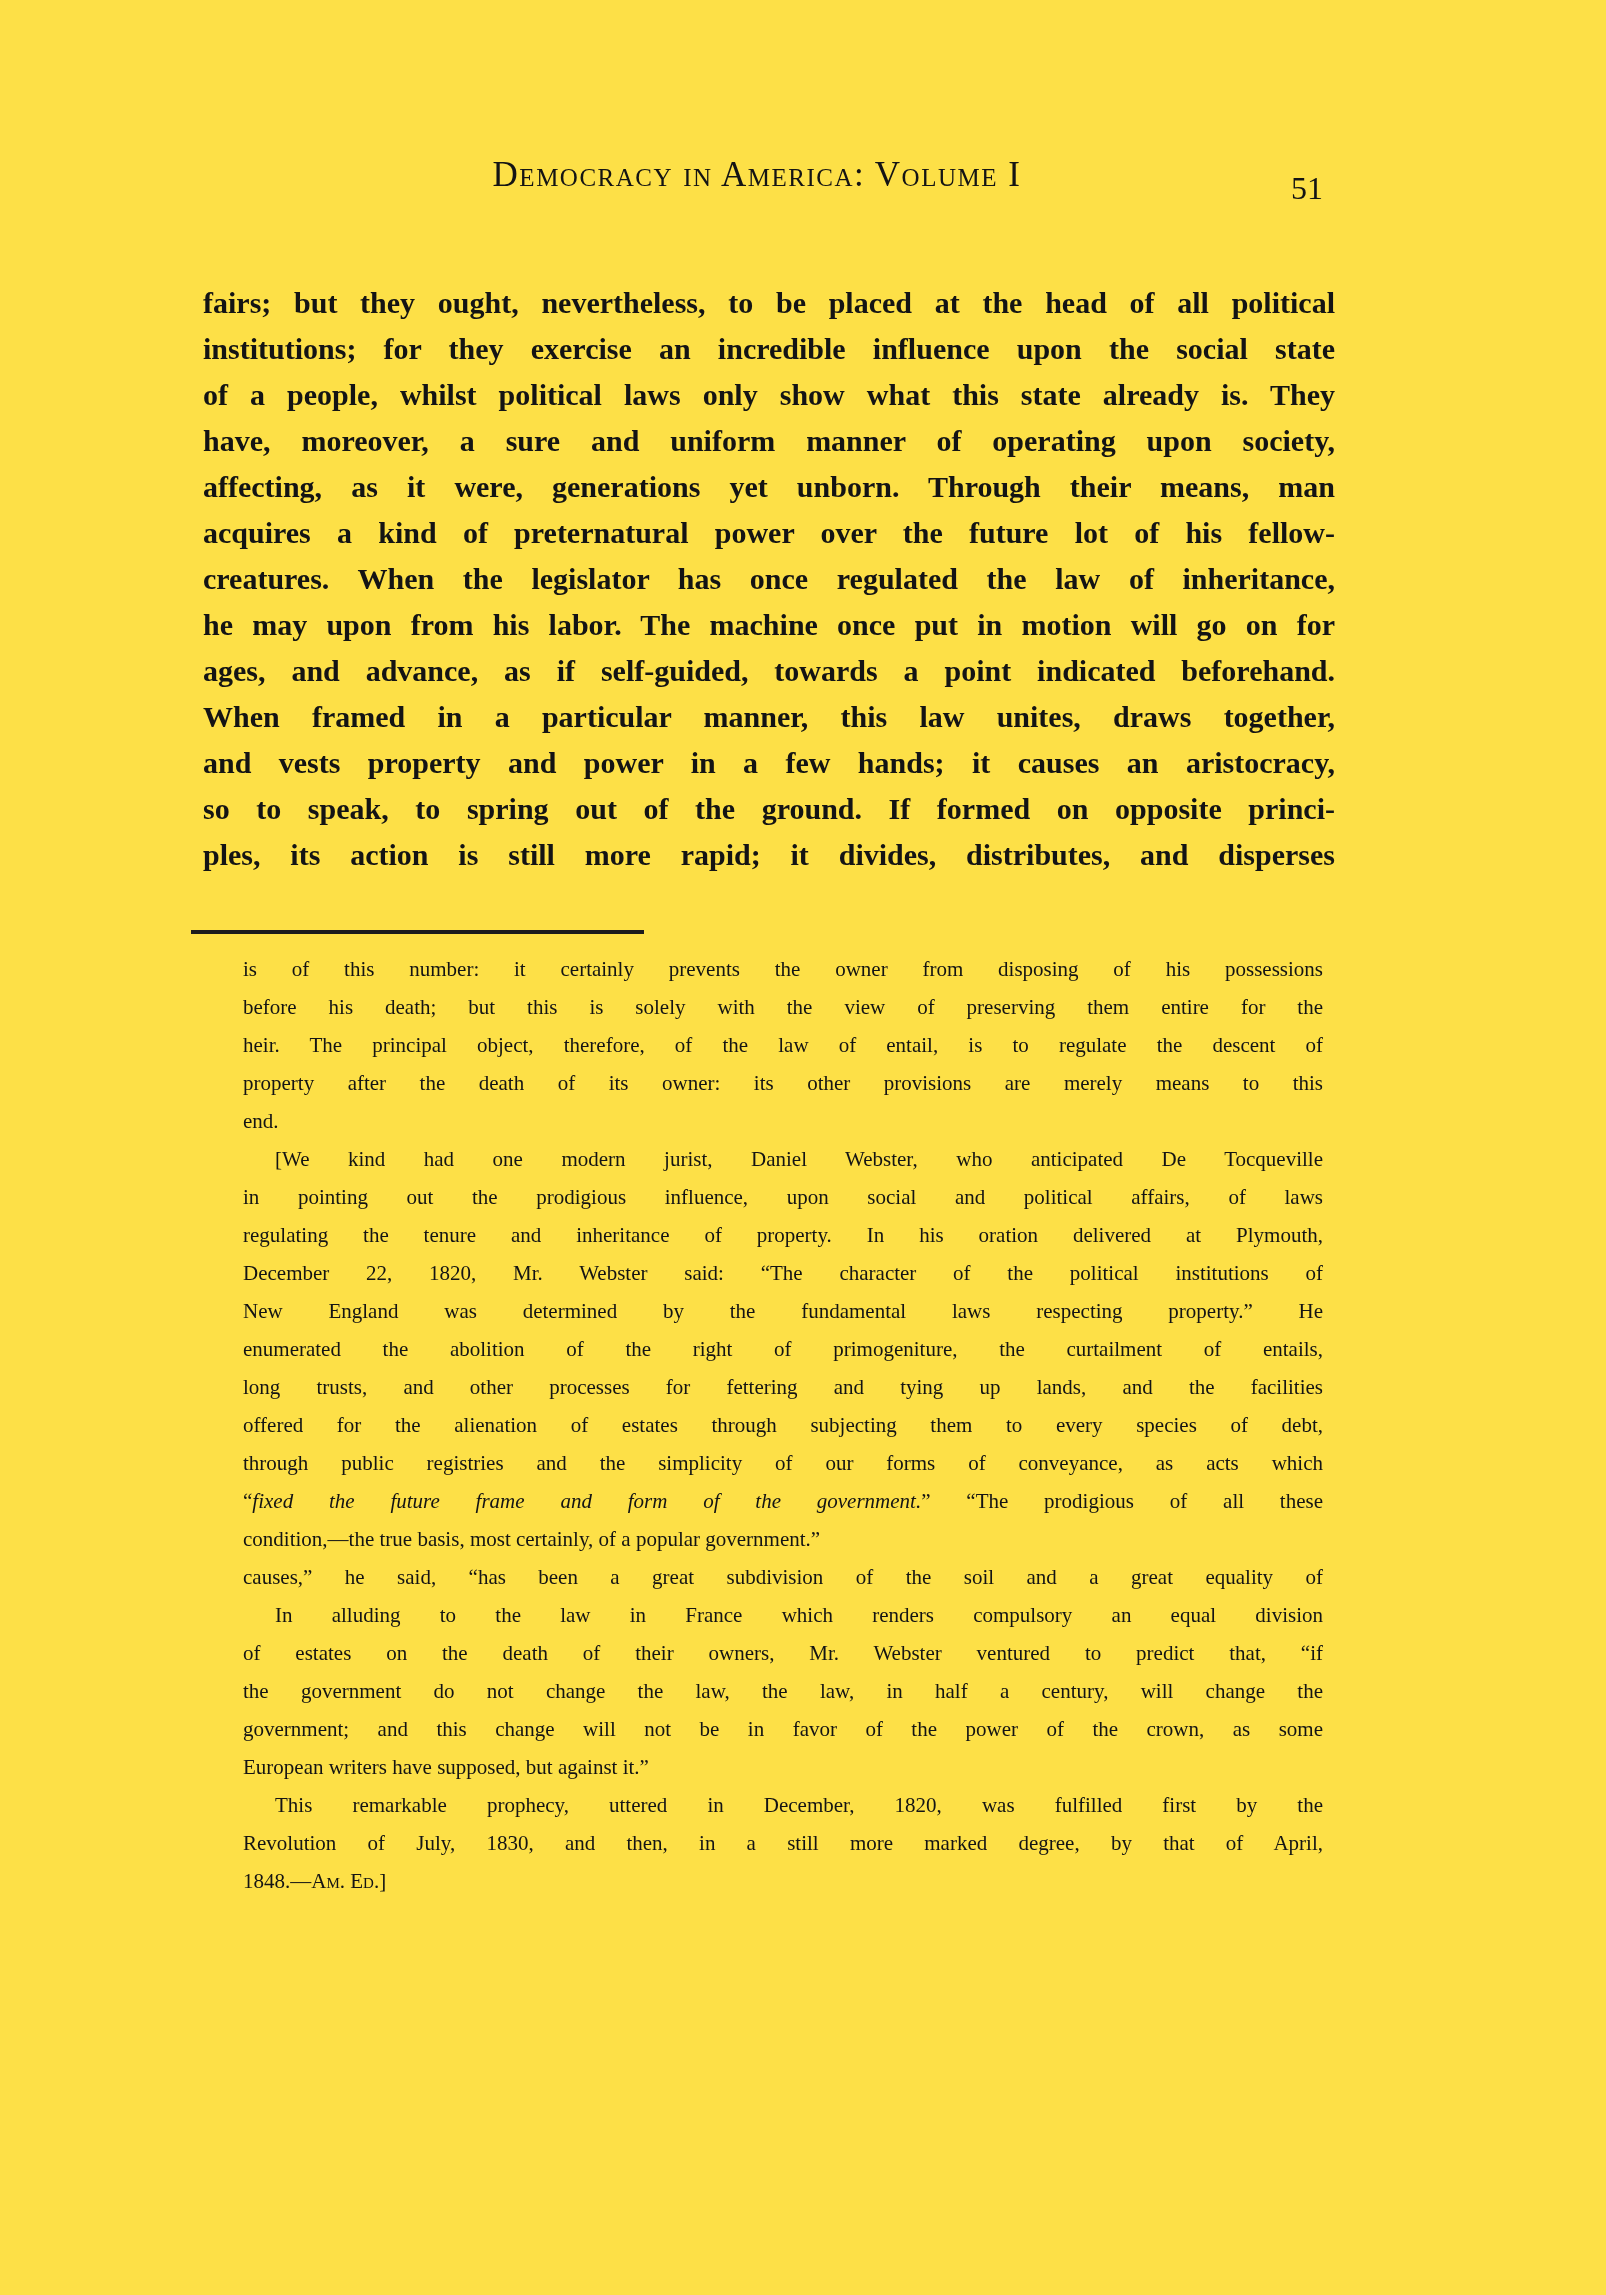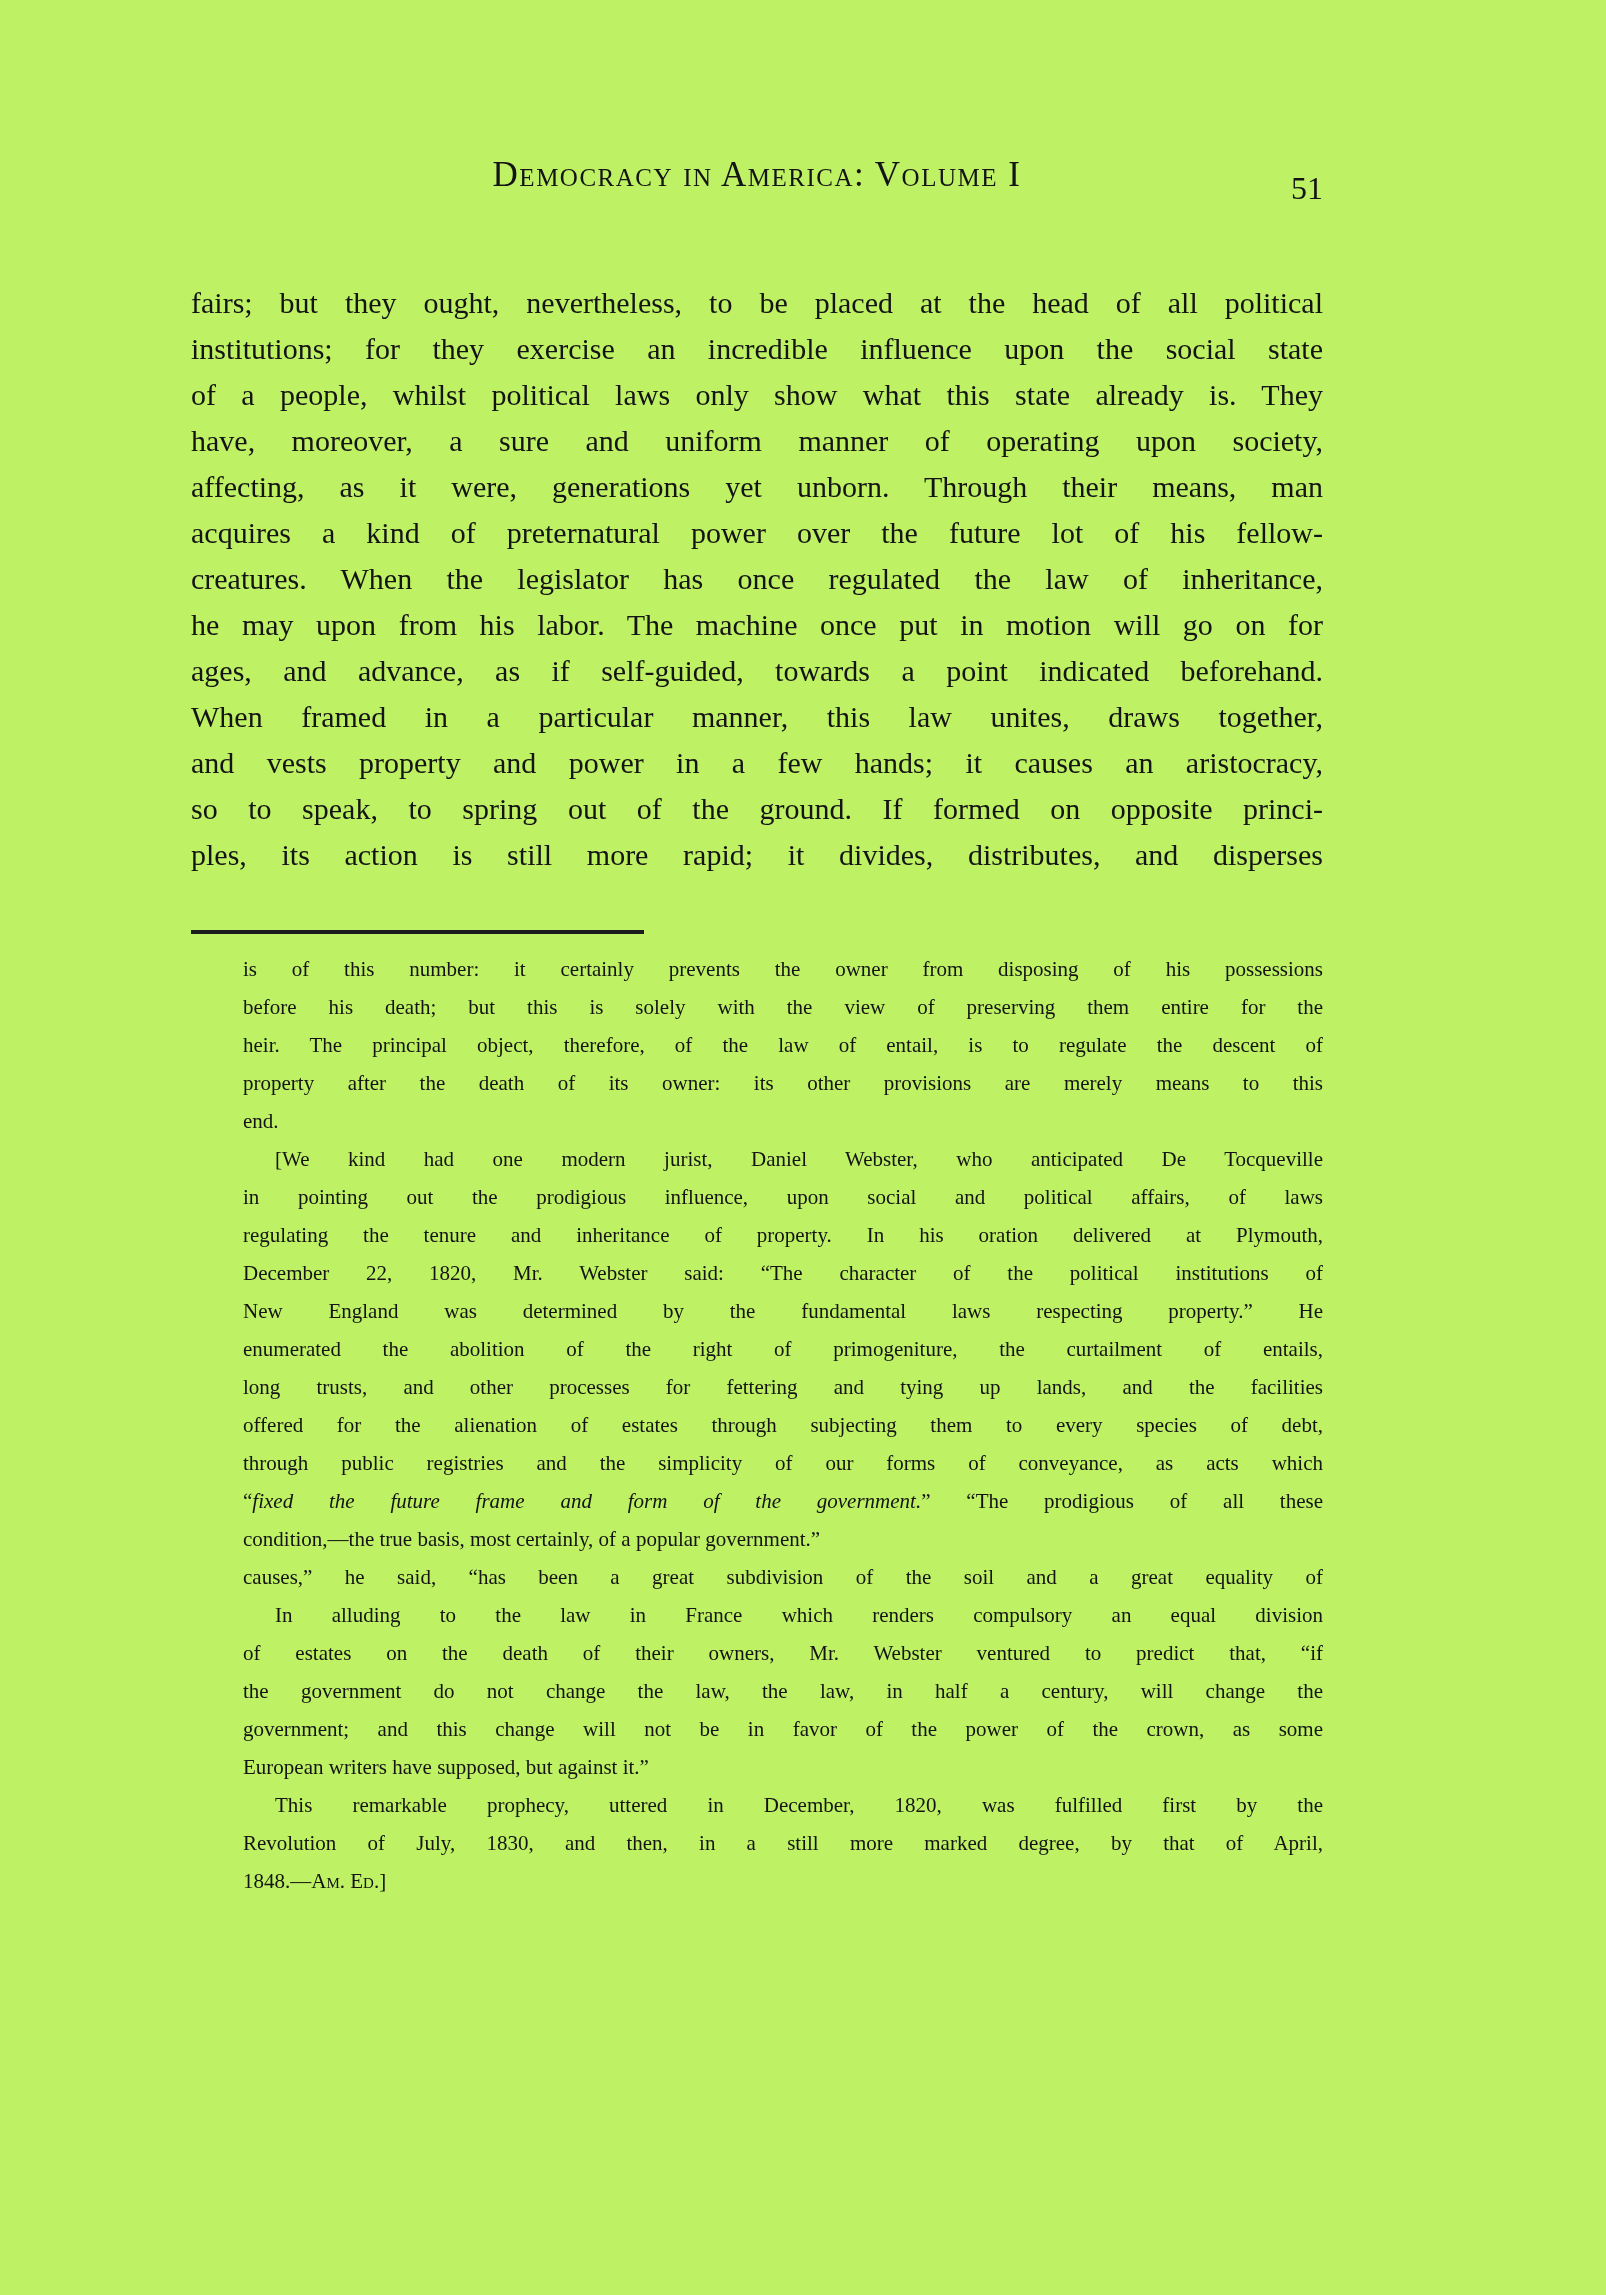--- a/index.html
+++ b/index.html
@@ -1,40 +1,40 @@
 <!DOCTYPE html>
 <html style="font-size:12.2px"><head>
 <meta charset="utf-8">
 <style>
   html,body{margin:0;padding:0;background:#e8e8e8;}
   .page{
     position:relative;
     width:1607px;height:2295px;
-    background:#bef264;
+    background:#fde047;
     color:#141414;
     font-family:"Liberation Serif","DejaVu Serif",serif;
     overflow:hidden;
   }
   .running-head{
     position:absolute;left:191px;top:150px;width:1132px;height:49px;
   }
   .rh-title{
     position:absolute;left:0;right:0;top:0;
     text-align:center;
     font-variant:small-caps;
     font-size:35px;line-height:49px;
     letter-spacing:1.5px;
   }
   .rh-page{
     position:absolute;right:0;top:0;
     font-size:32px;line-height:49px;margin-top:14px;
   }
   .body-text{
-    position:absolute;left:191px;top:280px;width:1132px;
-    font-size:30px;line-height:46px;
+    position:absolute;left:203px;top:280px;width:1132px;
+    font-size:30px;line-height:46px;font-weight:bold;
   }
   .line{
     text-align:justify;
     text-align-last:justify;
   }
   .line.last{
     text-align-last:left;
   }
   .line.indent{
     text-indent:32px;

